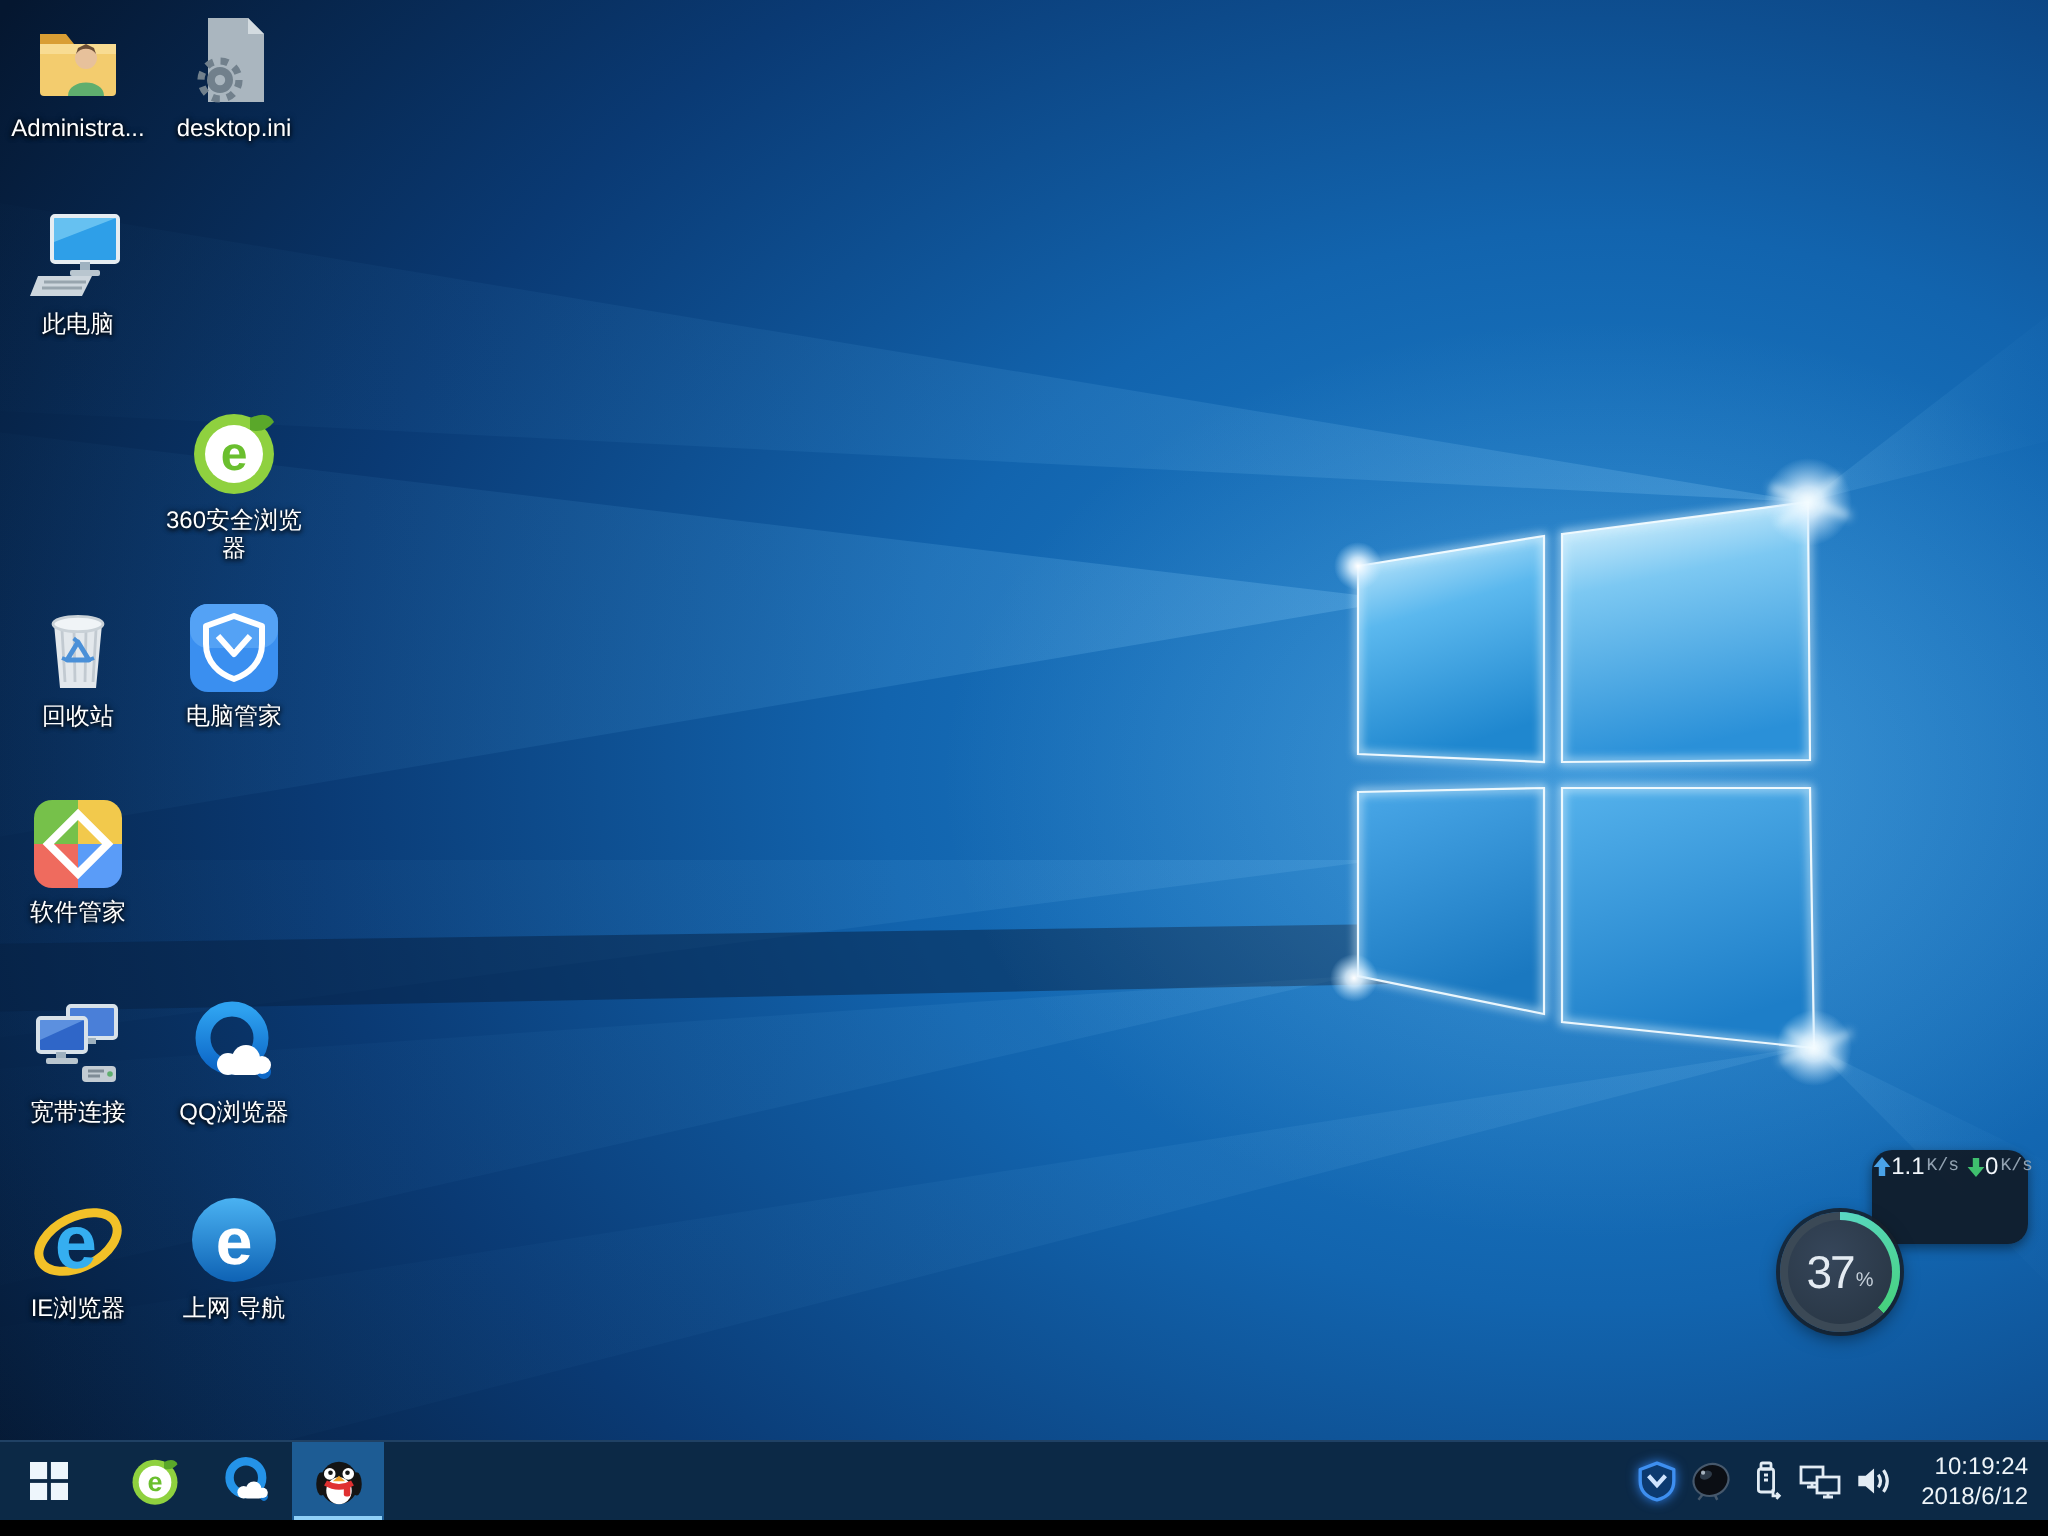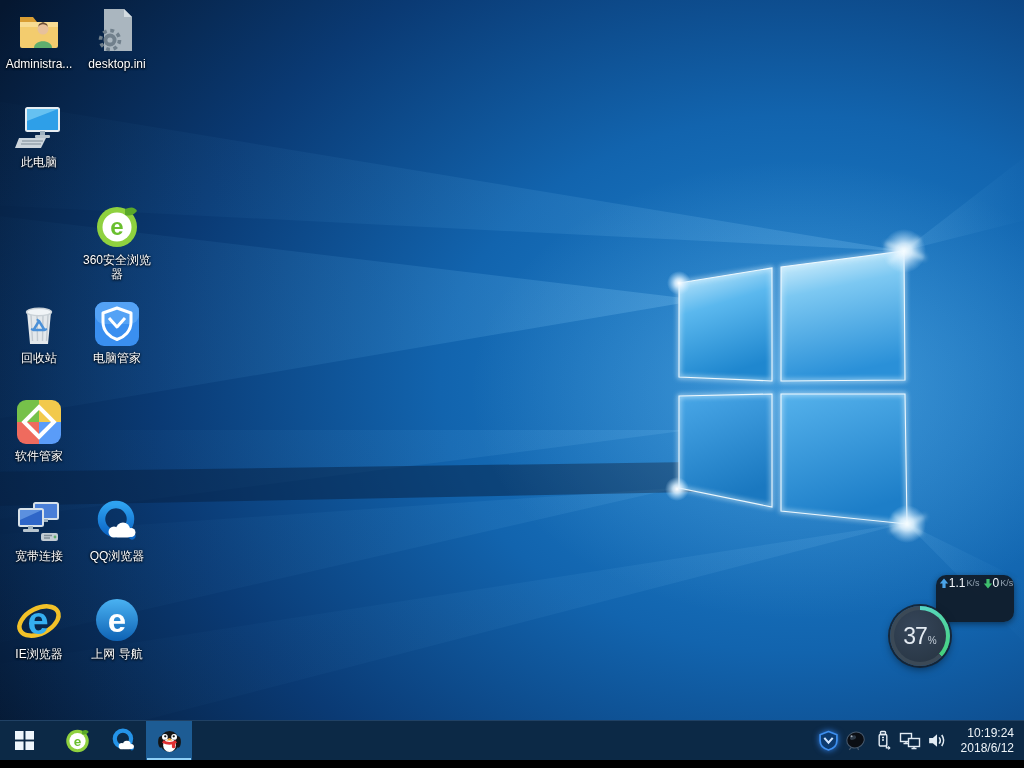--- a/index.html
+++ b/index.html
@@ -15,21 +15,21 @@
     text-shadow:0 1px 2px rgba(0,0,0,.95), 0 0 3px rgba(0,0,0,.8); word-break:break-all; }
 
   
   .net-widget { position:absolute; left:890px; top:568px; width:124px; height:62px; }
   .nw-pill { position:absolute; left:46px; top:7px; width:78px; height:47px;
     background:rgba(16,26,38,.92); border-radius:10px; z-index:1;
     display:flex; flex-direction:row; justify-content:center; gap:3px; padding:0 8px 0 10px;
     box-shadow:0 2px 6px rgba(0,0,0,.45); }
   .nw-row { display:flex; align-items:center; justify-content:space-between; height:16px; }
   .nw-val { margin-left:auto; font-size:12px; color:#f2f6fa; }
-  .nw-unit { font-size:9px; color:#93a3b2; margin-left:1px; }
+  .nw-unit { font-size:9px; color:#93a3b2; margin-left:1px;font-family:Liberation Mono, monospace; }
   .nw-circle { position:absolute; left:0; top:0; width:60px; height:60px; border-radius:50%;
     background:conic-gradient(from 0deg, #5ad8c4 0deg, #46d17c 133deg, #3b4956 133deg 360deg);
     z-index:2; box-shadow:0 0 0 2px rgba(22,32,44,.85), 0 3px 9px rgba(0,0,0,.5);
     display:flex; align-items:center; justify-content:center;margin-top:38px; }
   .nw-circle::before { content:""; position:absolute; inset:4px; border-radius:50%;
     background:radial-gradient(circle at 40% 35%, #36465a 0%, #2a3847 75%); }
   .nw-pct { position:relative; font-size:23px; color:#e4ebf2; letter-spacing:-1px; }
   .nw-pct-sym { position:relative; font-size:10px; color:#c4ced8; margin:8px 0 0 1px; }
 
   

